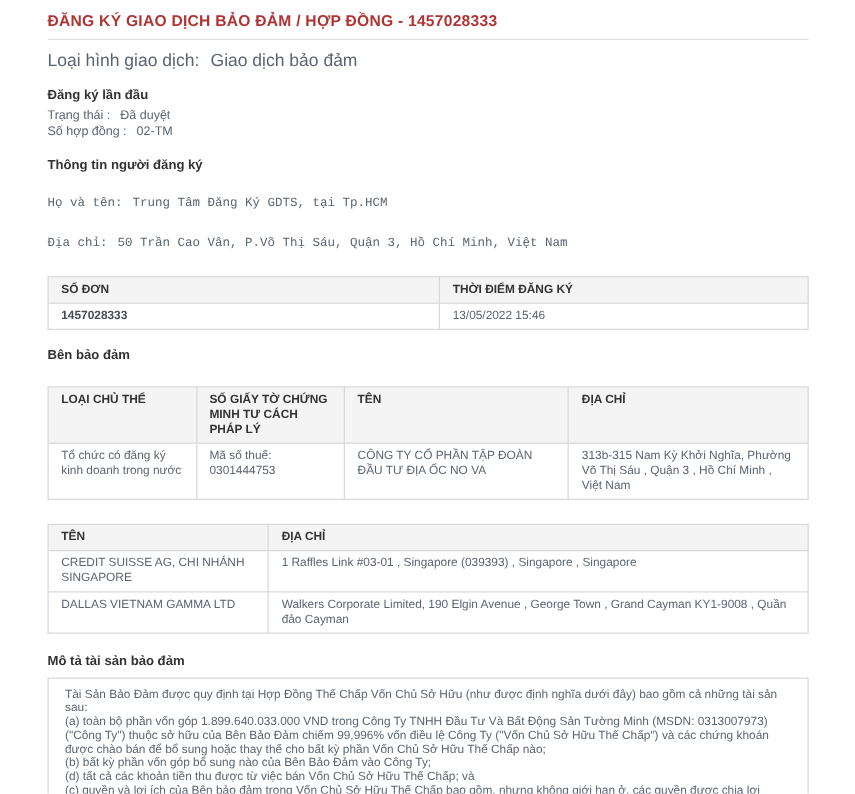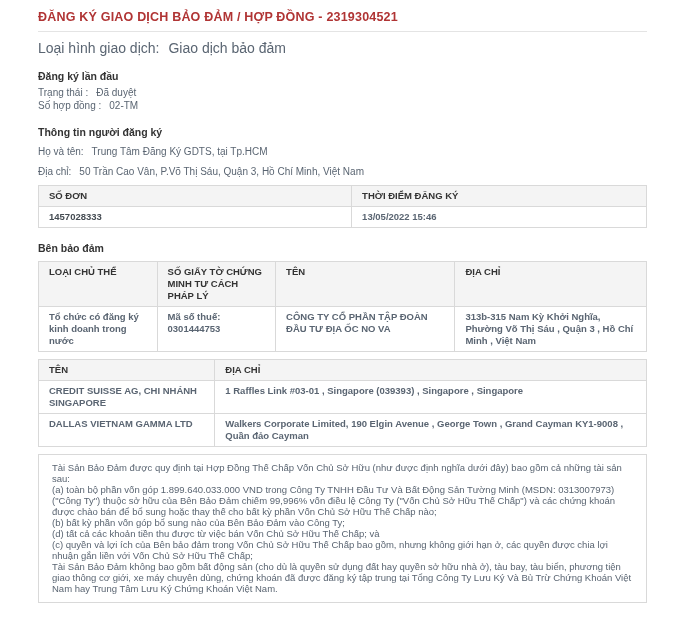--- a/index.html
+++ b/index.html
@@ -28,26 +28,26 @@
     font-size: 10.5px;
     line-height: 12px;
     font-weight: bold;
     color: #333333;
   }
   .section-heading.tight { margin-top: 14px; }
 
   .field-row { font-size: 10px; line-height: 12px; color: #5a6572; }
   .field-row.first { margin-top: 5px; }
   .field-row + .field-row { margin-top: 1px; }
-  .field-row.spaced { margin-top: 8px; }
+  .field-row.spaced { margin-top: 20px; font-family: Liberation Mono, monospace; }
   .field-row .value { margin-left: 8px; }
 
   table.grid {
     width: 100%;
-    margin-top: 7px;
+    margin-top: 19px;
     border-collapse: collapse;
     table-layout: fixed;
   }
   table.grid th, table.grid td {
     border: 1px solid #d9d9d9;
     padding: 4px 10px;
     text-align: left;
     vertical-align: top;
     word-wrap: break-word;
   }
@@ -56,21 +56,21 @@
     color: #333333;
     font-size: 9.5px;
     line-height: 12px;
     font-weight: bold;
   }
   table.grid td {
     background: #ffffff;
     color: #5a6572;
     font-size: 9.5px;
     line-height: 12px;
-    font-weight: bold;
+    font-weight: normal;
   }
   table.grid td.bold { font-weight: bold; color: #444b52; }
 
   #application-table col.c1 { width: 51.5%; }
   #securing-table col.c1 { width: 19.5%; }
   #securing-table col.c2 { width: 19.5%; }
   #securing-table col.c3 { width: 29.5%; }
   #securing-table col.c4 { width: 31.5%; }
   #secured-table col.c1 { width: 29%; }
   #secured-table col.c2 { width: 71%; }
@@ -82,21 +82,21 @@
     font-size: 9.5px;
     line-height: 11px;
     color: #5a6572;
   }
 </style>
 </head>
 <body>
 
 <div class="page">
 
-  <div class="doc-title">ĐĂNG KÝ GIAO DỊCH BẢO ĐẢM / HỢP ĐỒNG - 2319304521</div>
+  <div class="doc-title">ĐĂNG KÝ GIAO DỊCH BẢO ĐẢM / HỢP ĐỒNG - 1457028333</div>
 
   <div class="txn-row">
     <span class="label">Loại hình giao dịch:</span><span class="value">Giao dịch bảo đảm</span>
   </div>
 
   <div class="section-heading">Đăng ký lần đầu</div>
   <div class="field-row first">
     <span>Trạng thái :</span><span class="value">Đã duyệt</span>
   </div>
   <div class="field-row">
@@ -172,20 +172,21 @@
         <td>CREDIT SUISSE AG, CHI NHÁNH SINGAPORE</td>
         <td>1 Raffles Link #03-01 , Singapore (039393) , Singapore , Singapore</td>
       </tr>
       <tr>
         <td>DALLAS VIETNAM GAMMA LTD</td>
         <td>Walkers Corporate Limited, 190 Elgin Avenue , George Town , Grand Cayman KY1-9008 , Quần đảo Cayman</td>
       </tr>
     </tbody>
   </table>
 
+  <div class="section-heading">Mô tả tài sản bảo đảm</div>
   <div class="desc-box">
     <div>Tài Sản Bảo Đảm được quy định tại Hợp Đồng Thế Chấp Vốn Chủ Sở Hữu (như được định nghĩa dưới đây) bao gồm cả những tài sản sau:</div>
     <div>(a) toàn bộ phần vốn góp 1.899.640.033.000 VND trong Công Ty TNHH Đầu Tư Và Bất Động Sản Tường Minh (MSDN: 0313007973) ("Công Ty") thuộc sở hữu của Bên Bảo Đảm chiếm 99,996% vốn điều lệ Công Ty ("Vốn Chủ Sở Hữu Thế Chấp") và các chứng khoán được chào bán để bổ sung hoặc thay thế cho bất kỳ phần Vốn Chủ Sở Hữu Thế Chấp nào;</div>
     <div>(b) bất kỳ phần vốn góp bổ sung nào của Bên Bảo Đảm vào Công Ty;</div>
     <div>(d) tất cả các khoản tiền thu được từ việc bán Vốn Chủ Sở Hữu Thế Chấp; và</div>
     <div>(c) quyền và lợi ích của Bên bảo đảm trong Vốn Chủ Sở Hữu Thế Chấp bao gồm, nhưng không giới hạn ở, các quyền được chia lợi nhuận gắn liền với Vốn Chủ Sở Hữu Thế Chấp;</div>
     <div>Tài Sản Bảo Đảm không bao gồm bất động sản (cho dù là quyền sử dụng đất hay quyền sở hữu nhà ở), tàu bay, tàu biển, phương tiện giao thông cơ giới, xe máy chuyên dùng, chứng khoán đã được đăng ký tập trung tại Tổng Công Ty Lưu Ký Và Bù Trừ Chứng Khoán Việt Nam hay Trung Tâm Lưu Ký Chứng Khoán Việt Nam.</div>
   </div>
 
 </div>

